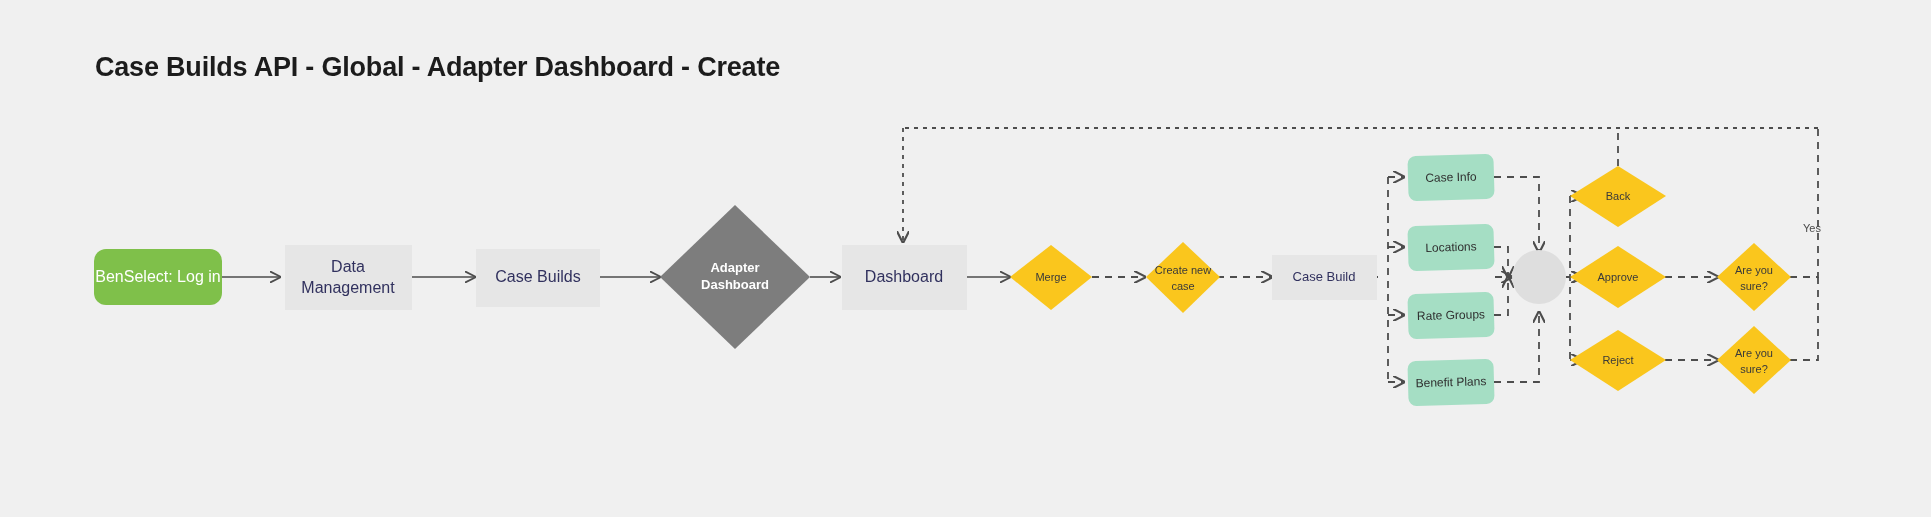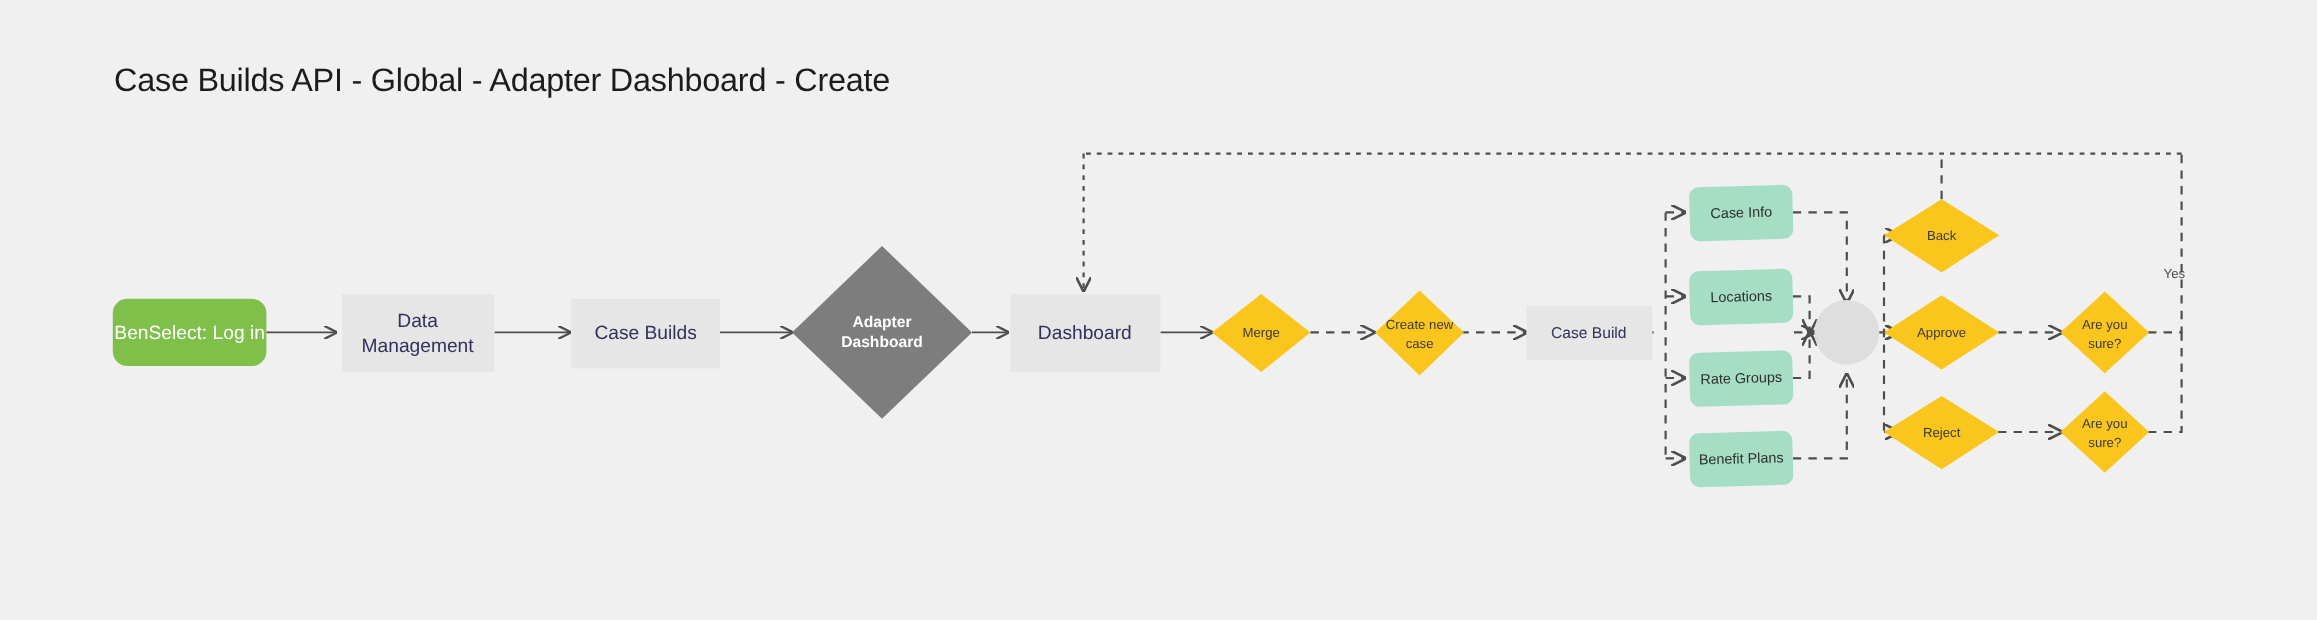--- a/index.html
+++ b/index.html
@@ -18,21 +18,21 @@
     position: absolute;
     inset: 0;
     width: 1931px;
     height: 517px;
   }
   .page-title {
     position: absolute;
     left: 95px;
     top: 52px;
     font-size: 27px;
-    font-weight: normal;
+    font-weight: bold;
     color: #1c1c1c;
     letter-spacing: -0.2px;
     white-space: nowrap;
   }
   svg { display: block; }
   .node-label {
     font-family: "Liberation Sans", sans-serif;
     text-anchor: middle;
     dominant-baseline: middle;
   }

